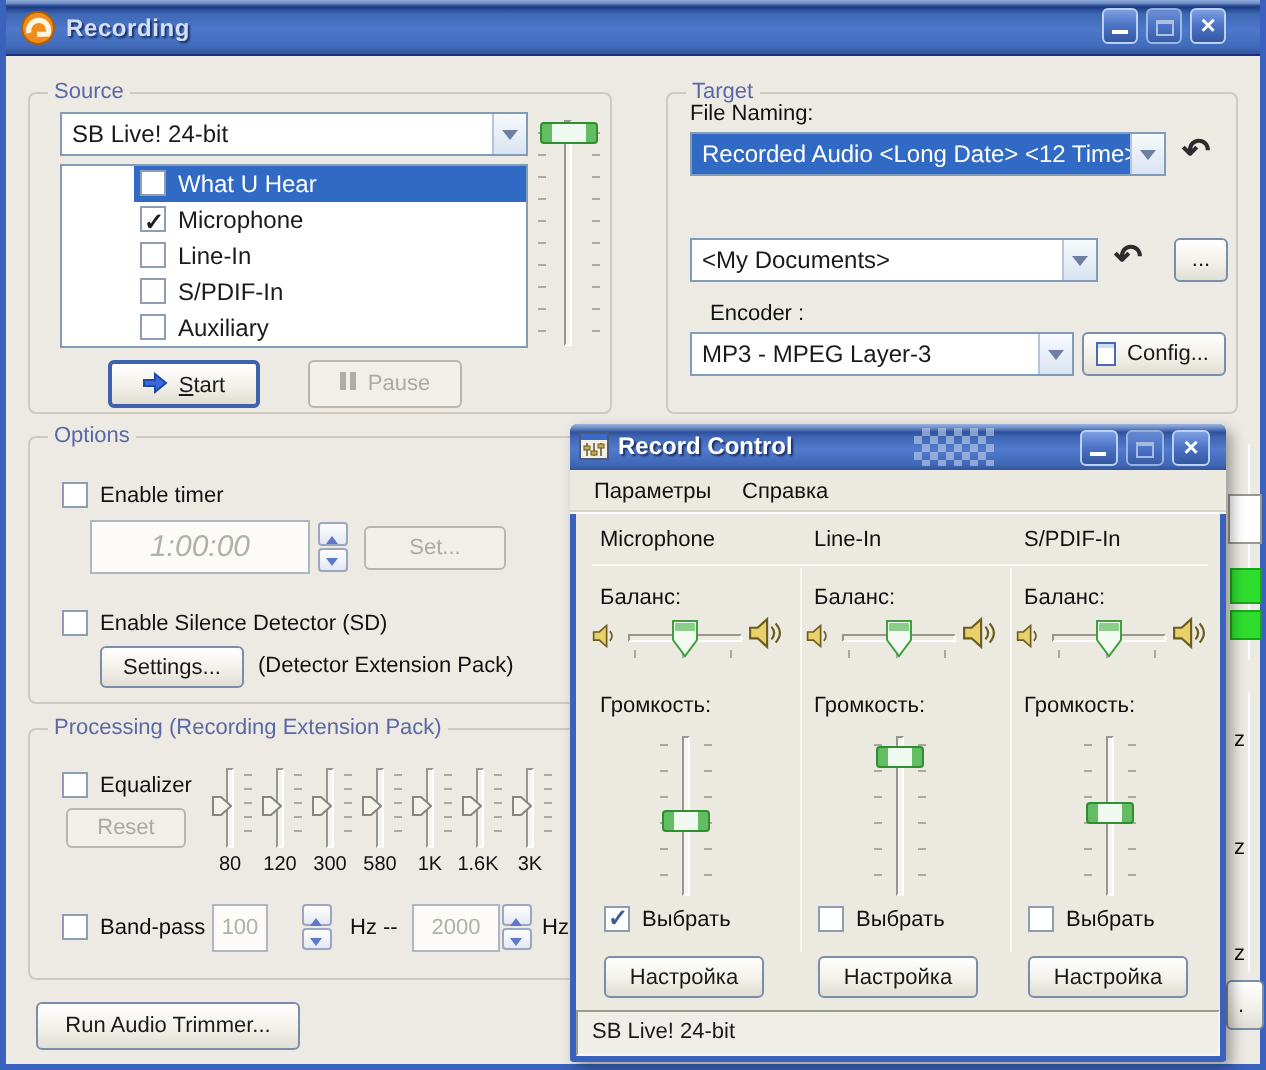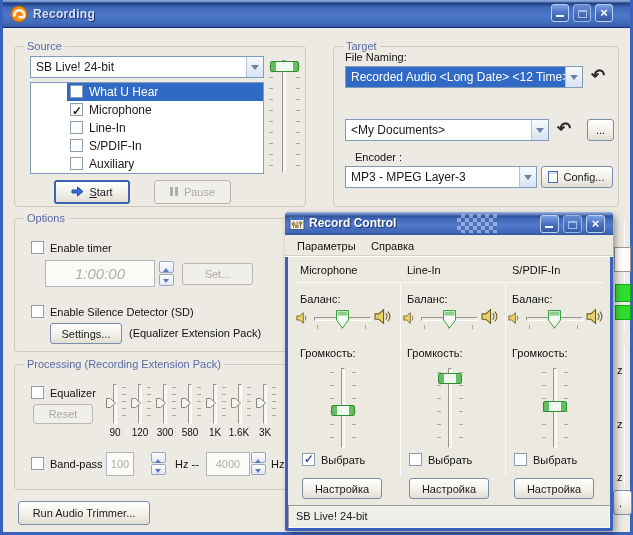--- a/index.html
+++ b/index.html
@@ -220,21 +220,21 @@
   <span class="lbl-abs" style="left:47px;top:242px;">Enable timer</span>
   <div class="spinfield" style="left:42px;top:260px;width:110px;height:27px;font-size:15px;font-style:italic;text-align:center;line-height:25px;">1:00:00</div>
   <div class="spinner" style="left:156px;top:261px;">
     <div class="sp up"></div>
     <div class="sp dn"></div>
   </div>
   <button class="btn disabled" style="left:179px;top:263px;width:71px;height:22px;">Set...</button>
   <span class="cb" style="left:28px;top:305px;"></span>
   <span class="lbl-abs" style="left:47px;top:306px;">Enable Silence Detector (SD)</span>
   <button class="btn" style="left:47px;top:323px;width:72px;height:21px;">Settings...</button>
-  <span class="note" style="left:126px;top:327px;">(Equalizer Extension Pack)</span>
+  <span class="note" style="left:126px;top:327px;">(Detector Extension Pack)</span>
 
   <div class="group" style="left:11px;top:364px;width:292px;height:126px;">
     <span class="group-caption">Processing (Recording Extension Pack)</span>
   </div>
   <span class="cb" style="left:28px;top:386px;"></span>
   <span class="lbl-abs" style="left:47px;top:387px;">Equalizer</span>
   <button class="btn disabled" style="left:30px;top:404px;width:60px;height:20px;">Reset</button>
 
   <div>
     <div class="vtrack" style="left:110px;top:384px;height:40px;"></div>
@@ -272,37 +272,37 @@
     <svg class="abs" style="left:228px;top:398px;" width="10" height="10">
         <path d="M0.5 0.5 h4 l5 4.5 -5 4.5 h-4 z" fill="#f4f3ec" stroke="#87867e"></path>
       </svg>
 
     <div class="vtrack" style="left:260px;top:384px;height:40px;"></div>
     <div class="vticks" style="left:269px;top:387px;height:35px;background:repeating-linear-gradient(180deg,#aba89f 0 1px,transparent 1px 7px);"></div>
     <svg class="abs" style="left:253px;top:398px;" width="10" height="10">
         <path d="M0.5 0.5 h4 l5 4.5 -5 4.5 h-4 z" fill="#f4f3ec" stroke="#87867e"></path>
       </svg>
   </div>
-  <span class="eq-num" style="left:99px;">90</span>
+  <span class="eq-num" style="left:99px;">80</span>
   <span class="eq-num" style="left:124px;">120</span>
   <span class="eq-num" style="left:149px;">300</span>
   <span class="eq-num" style="left:174px;">580</span>
   <span class="eq-num" style="left:199px;">1K</span>
   <span class="eq-num" style="left:223px;">1.6K</span>
   <span class="eq-num" style="left:249px;">3K</span>
 
   <span class="cb" style="left:28px;top:457px;"></span>
   <span class="lbl-abs" style="left:47px;top:458px;">Band-pass</span>
   <div class="spinfield" style="left:103px;top:452px;width:28px;height:24px;text-align:center;line-height:22px;">100</div>
   <div class="spinner" style="left:148px;top:452px;">
     <div class="sp up" style="height:11px;"></div>
     <div class="sp dn" style="height:11px;"></div>
   </div>
   <span class="lbl-abs" style="left:172px;top:458px;">Hz --</span>
-  <div class="spinfield" style="left:203px;top:452px;width:44px;height:24px;text-align:center;line-height:22px;">4000</div>
+  <div class="spinfield" style="left:203px;top:452px;width:44px;height:24px;text-align:center;line-height:22px;">2000</div>
   <div class="spinner" style="left:248px;top:452px;">
     <div class="sp up" style="height:11px;"></div>
     <div class="sp dn" style="height:11px;"></div>
   </div>
   <span class="lbl-abs" style="left:268px;top:458px;">Hz</span>
 
   <button class="btn" style="left:15px;top:501px;width:132px;height:24px;">Run Audio Trimmer...</button>
 
   <div class="vline" style="left:621px;top:222px;height:108px;"></div>
   <div class="abs" style="left:611px;top:247px;width:17px;height:25px;background:#fff;border:1px solid #9a978f;"></div>

